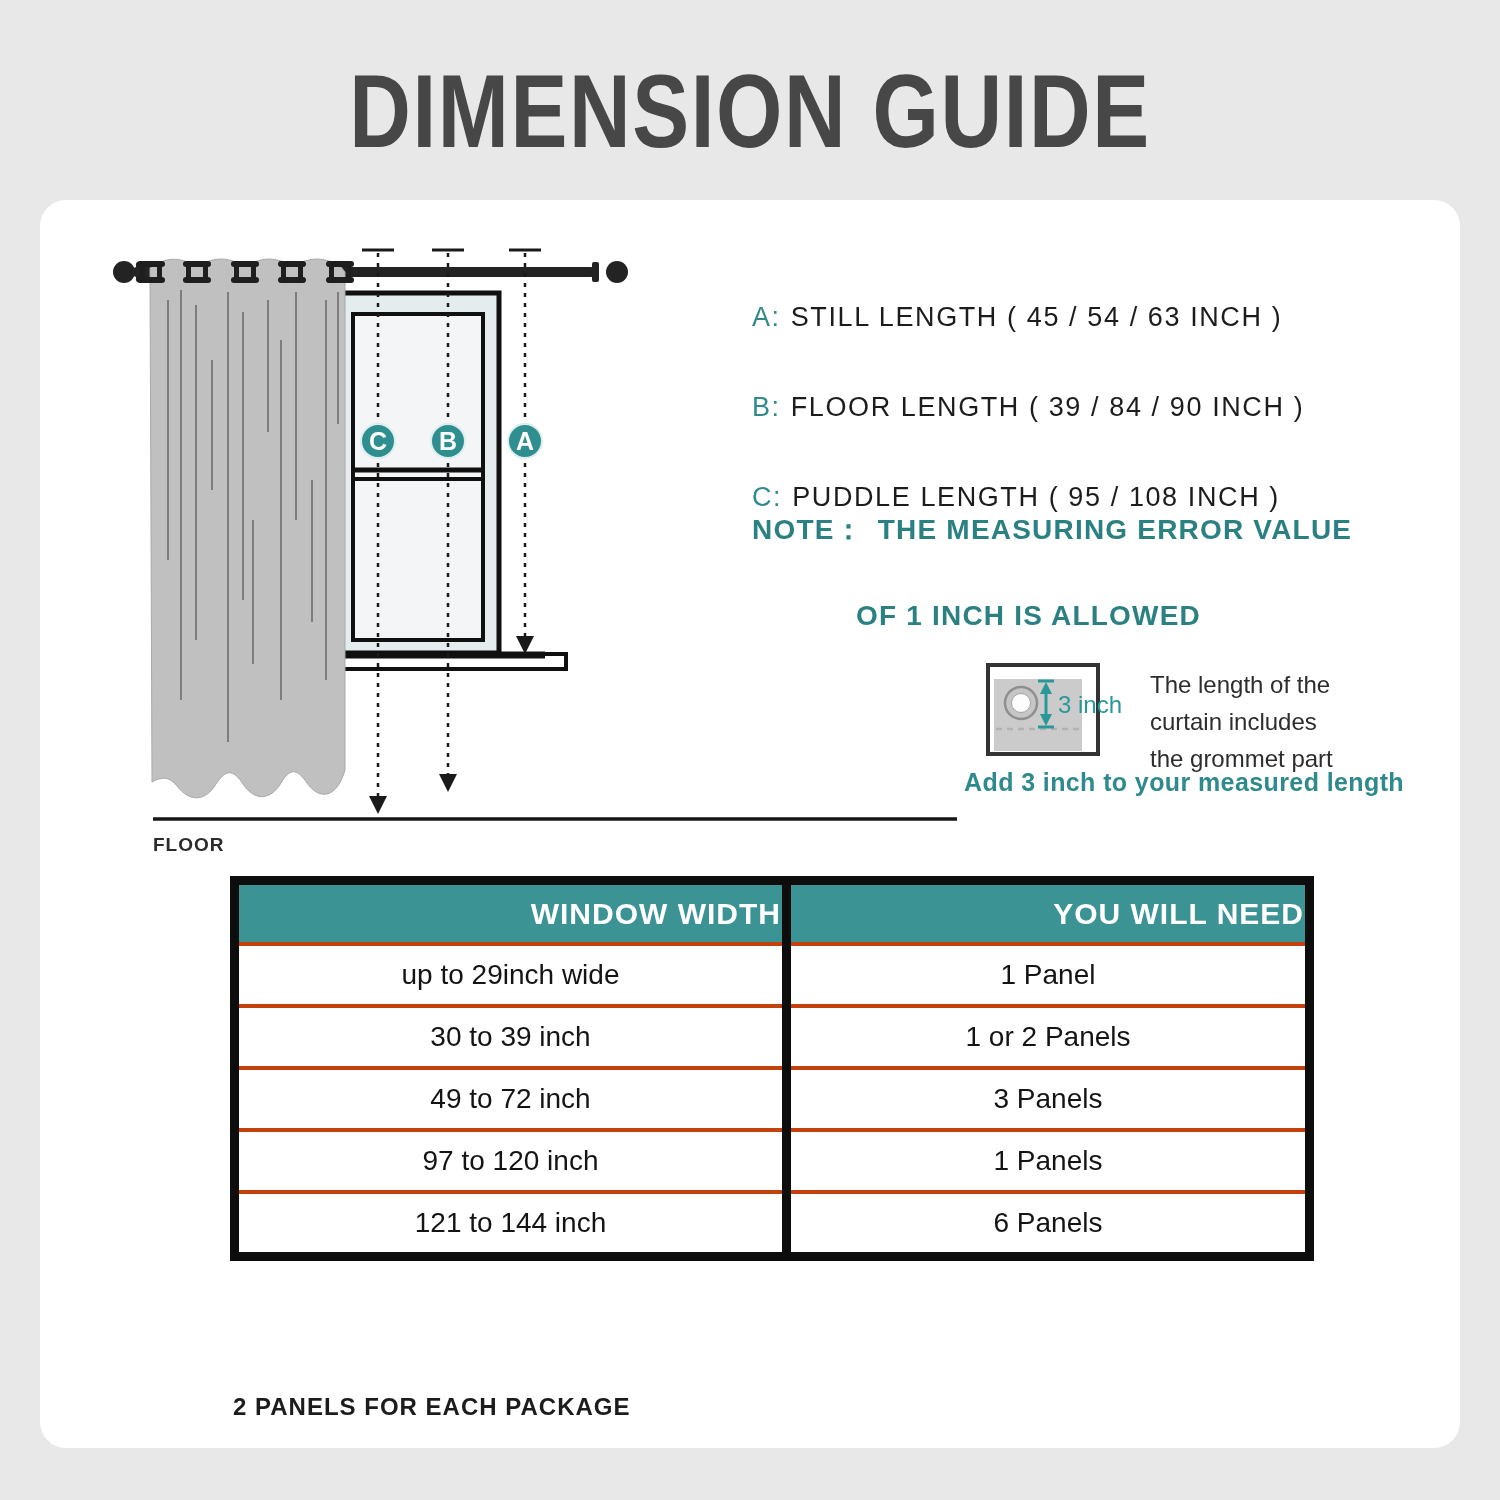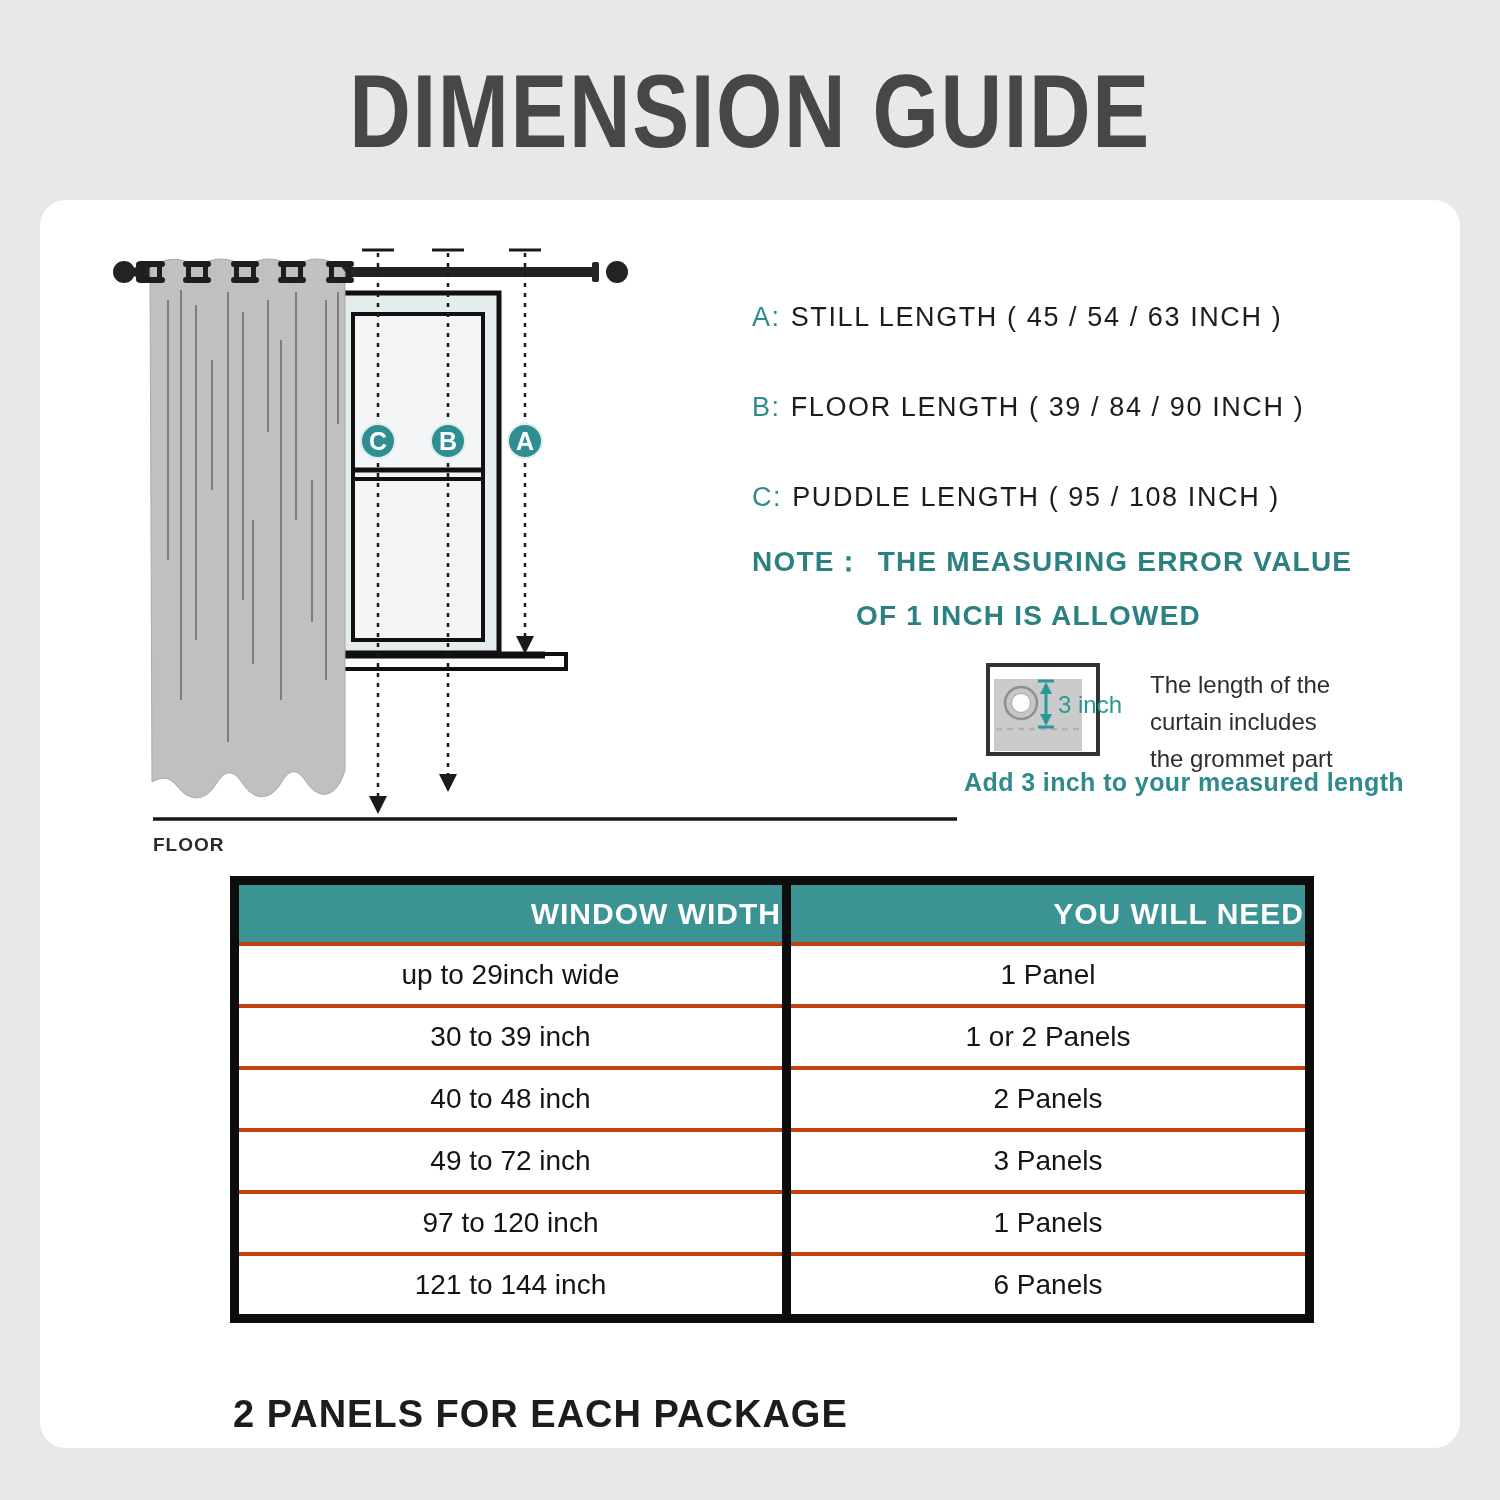--- a/index.html
+++ b/index.html
@@ -36,21 +36,21 @@
     font-size:30px;font-weight:bold;letter-spacing:1px;text-align:right;
   }
   table.panels td{
     height:56px;text-align:center;font-size:28px;color:#141414;
     border-top:4px solid #c2410c;font-weight:500;
   }
   table.panels th:first-child, table.panels td:first-child{border-right:9px solid #0d0d0d;}
 
   .footer-caption{
     position:absolute;left:233px;top:1393px;white-space:nowrap;
-    font-size:38px;font-weight:bold;color:#1c1c1c;letter-spacing:1px;
+    font-size:24px;font-weight:bold;color:#1c1c1c;letter-spacing:1px;
   }
 </style>
 </head>
 <body>
 
 <div class="title">DIMENSION GUIDE</div>
 
 <div class="card"></div>
 
 <svg class="diagram" viewBox="0 0 1500 1500">
@@ -171,21 +171,21 @@
 <div class="legend-row" style="top:302px">
   <span class="key">A:</span><span>STILL LENGTH ( 45 / 54 / 63 INCH )</span>
 </div>
 <div class="legend-row" style="top:392px">
   <span class="key">B:</span><span>FLOOR LENGTH ( 39 / 84 / 90 INCH )</span>
 </div>
 <div class="legend-row" style="top:482px">
   <span class="key">C:</span><span>PUDDLE LENGTH ( 95 / 108 INCH )</span>
 </div>
 
-<div class="note-line" style="left:752px;top:543px">
+<div class="note-line" style="left:752px;top:511px">
   <span class="note-label">NOTE：</span><span>THE MEASURING ERROR VALUE</span>
 </div>
 <div class="note-line" style="left:856px;top:600px">OF 1 INCH IS ALLOWED</div>
 
 <div class="grommet-caption">
   <div>The length of the</div>
   <div>curtain includes</div>
   <div>the grommet part</div>
 </div>
 <div class="grommet-tip">Add 3 inch to your measured length</div>
@@ -204,24 +204,20 @@
   <tbody>
     <tr>
         <td>up to 29inch wide</td>
         <td>1 Panel</td>
       </tr>
     <tr>
         <td>30 to 39 inch</td>
         <td>1 or 2 Panels</td>
       </tr>
     <tr>
-        <td>40 to 48 inch</td>
-        <td>2 Panels</td>
-      </tr>
-    <tr>
         <td>49 to 72 inch</td>
         <td>3 Panels</td>
       </tr>
     <tr>
         <td>97 to 120 inch</td>
         <td>1 Panels</td>
       </tr>
     <tr>
         <td>121 to 144 inch</td>
         <td>6 Panels</td>

